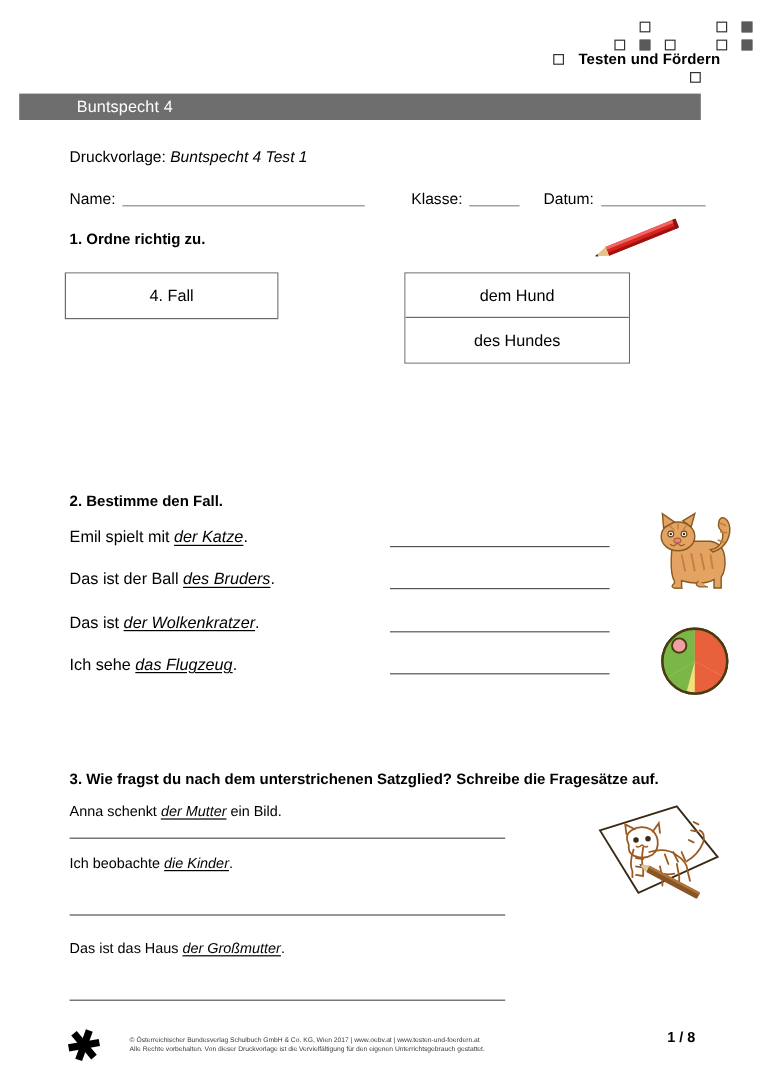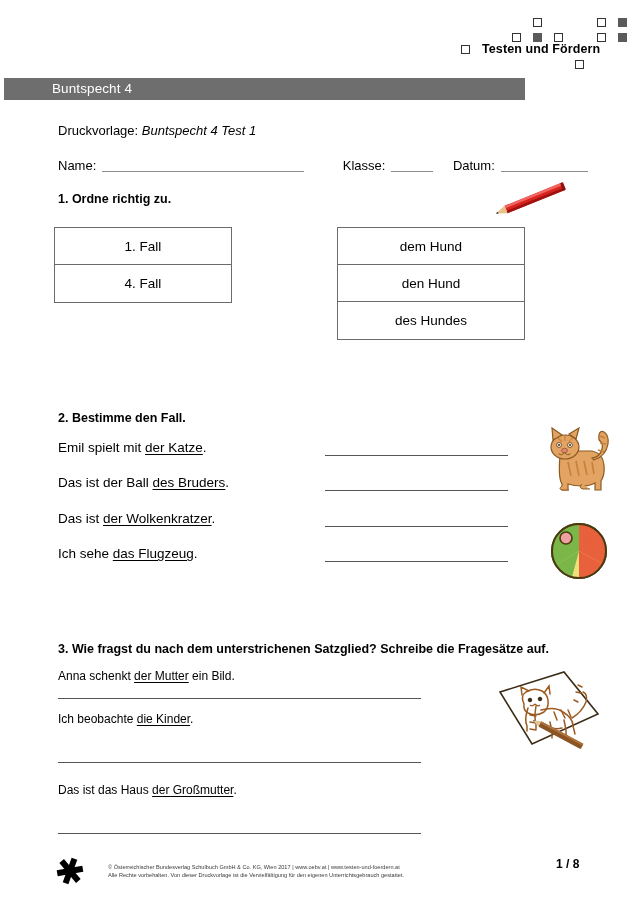--- a/index.html
+++ b/index.html
@@ -41,22 +41,22 @@
     font-size: 12.5px;
     font-weight: bold;
     letter-spacing: 0.1px;
     white-space: nowrap;
   }
 
   
   .titlebar {
     position: absolute;
     top: 78px;
-    left: 4px;
-    width: 521px;
+    left: 16px;
+    width: 568px;
     height: 22px;
     background: #6e6e6e;
   }
   .titlebar-label {
     position: absolute;
     left: 48px;
     top: 3px;
     color: #ffffff;
     font-size: 13.5px;
     letter-spacing: 0.1px;
@@ -138,21 +138,21 @@
     left: 267px;
     top: 15px;
     width: 183px;
     border-bottom: 1.4px solid #555555;
   }
   #ex2-r0 { top: 440px; }
   #ex2-r1 { top: 475px; }
   #ex2-r2 { top: 511px; }
   #ex2-r3 { top: 546px; }
 
-  u.ul { text-decoration: underline; text-underline-offset: 2px; }
+  u.ul { text-decoration: underline; text-underline-offset: 2px; font-style: italic; }
 
   
   .ex3sent {
     position: absolute;
     left: 58px;
     font-size: 12px;
     white-space: nowrap;
   }
   .ex3line {
     position: absolute;
@@ -235,26 +235,24 @@
   <span class="lbl">Klasse:</span>
   <span class="rule rule-klasse"></span>
   <span class="gap-datum"></span>
   <span class="lbl">Datum:</span>
   <span class="rule rule-datum"></span>
 </div>
 
 <div class="task-head" id="task1-head">1. Ordne richtig zu.</div>
 
 <div class="boxcol" id="boxcol-left">
-    <div class="boxcell">1. Fall</div>
     <div class="boxcell">4. Fall</div>
   </div>
 <div class="boxcol" id="boxcol-right">
     <div class="boxcell">dem Hund</div>
-    <div class="boxcell">den Hund</div>
     <div class="boxcell">des Hundes</div>
   </div>
 
 <div class="task-head" id="task2-head">2. Bestimme den Fall.</div>
 <div id="ex2-rows">
     <div class="ex2row" id="ex2-r0">
       <span class="sent">Emil spielt mit <u class="ul">der Katze</u>.</span>
       <span class="ansline"></span>
     </div>
     <div class="ex2row" id="ex2-r1">

